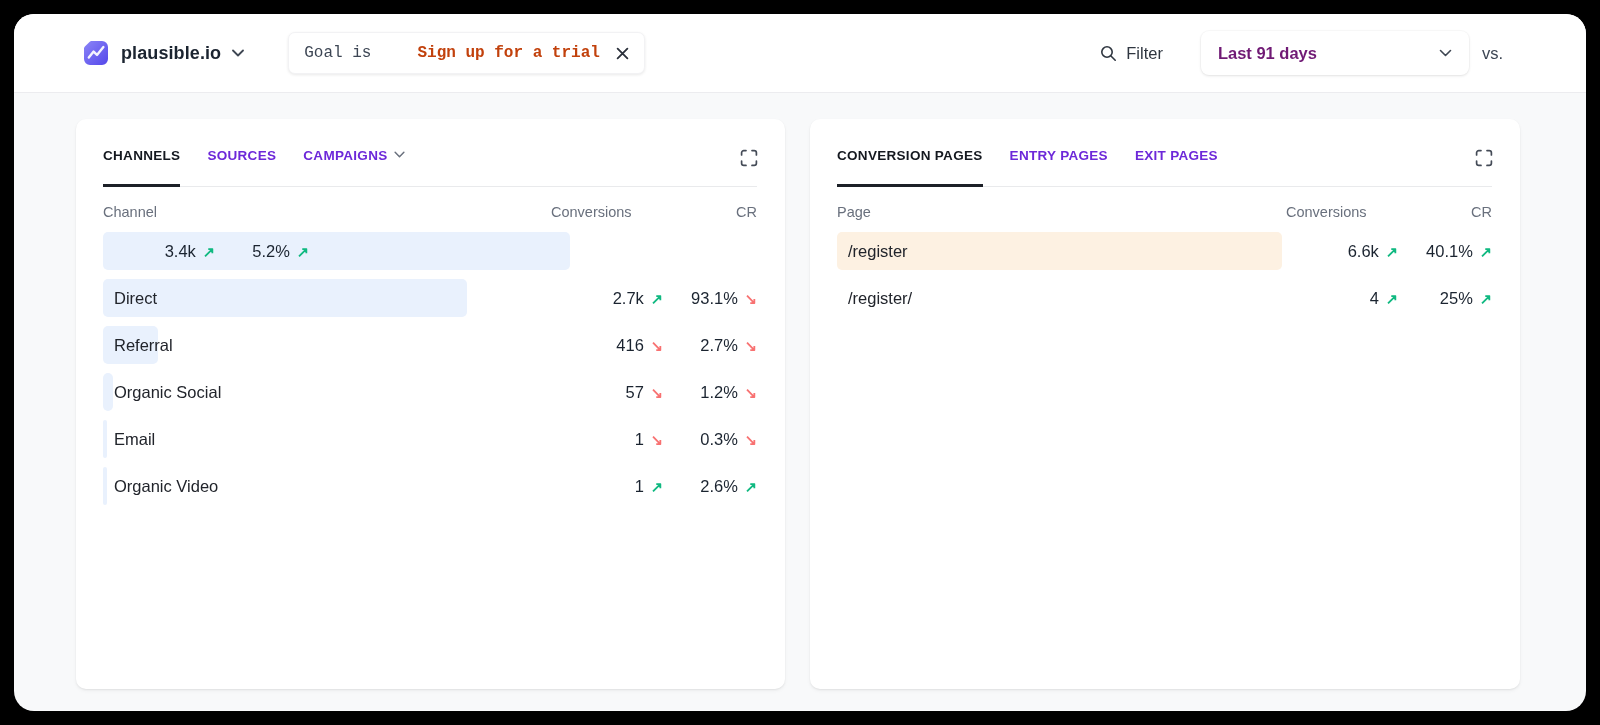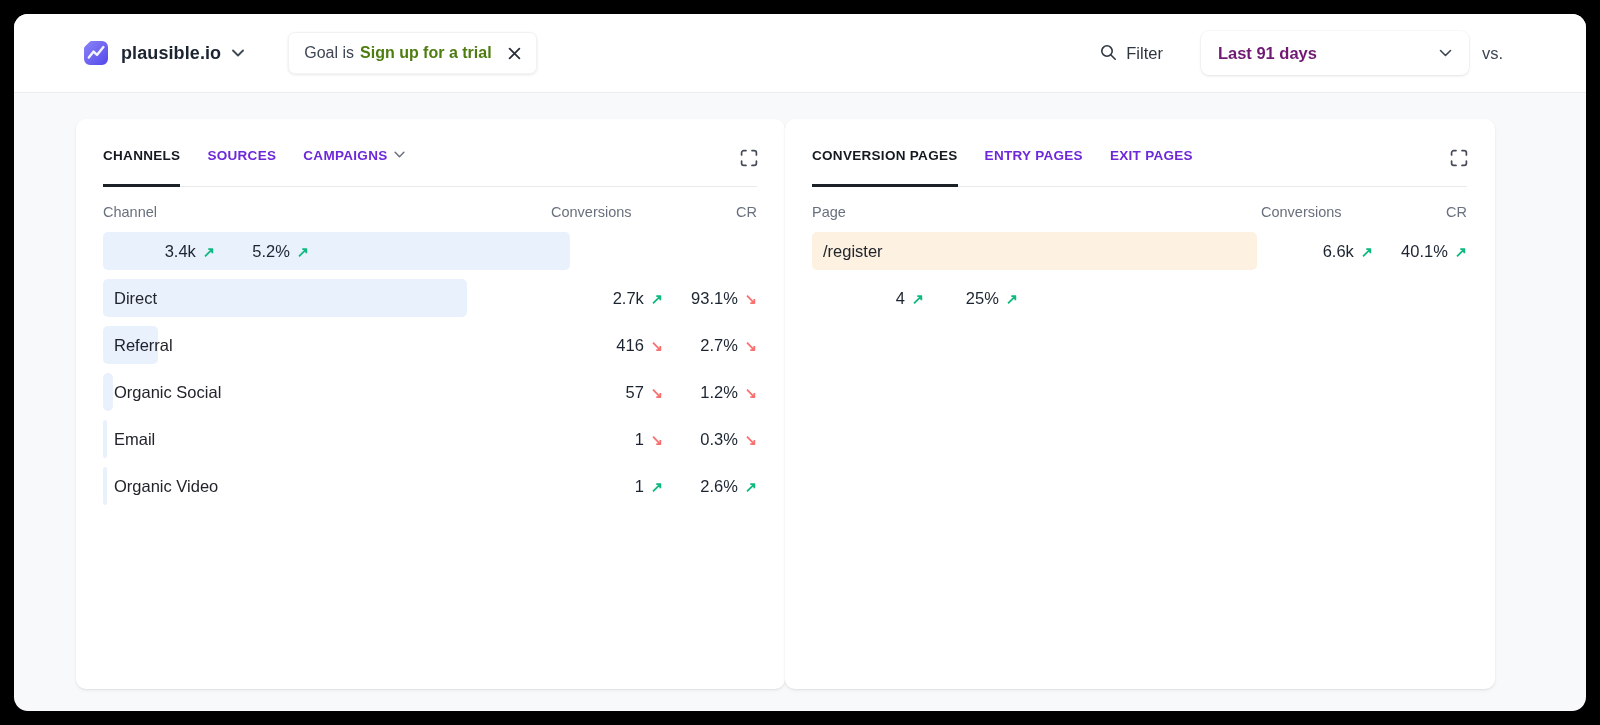--- a/index.html
+++ b/index.html
@@ -4,49 +4,49 @@
 <style>
   * { box-sizing: border-box; }
   html,body { margin:0; padding:0; }
   body {
     width:1600px; height:725px; background:#000;
     font-family:"Liberation Sans", sans-serif; overflow:hidden; position:relative;
     -webkit-font-smoothing:antialiased;
   }
   .window {
     position:absolute; left:14px; top:14px; width:1572px; height:697px;
-    background:#f8f9fa; border-radius:14px; overflow:hidden;
+    background:#f8f9fa; border-radius:20px; overflow:hidden;
   }
   
   .topbar {
     height:79px; background:#fff; border-bottom:1px solid #ececef;
     display:flex; align-items:center; padding:0 70px 0 68px;
   }
   .site-picker { display:flex; align-items:center; gap:11px; cursor:pointer; }
   .site-name { font-size:18px; font-weight:700; color:#1b2430; letter-spacing:.1px; }
   .chev { color:#3f4753; display:flex; align-items:center; }
   .goal-chip {
     margin-left:44px; height:42px; background:#fff; border:1px solid #f2f2f4;
     box-shadow:0 1px 3px rgba(0,0,0,.09); border-radius:7px;
-    display:flex; align-items:center; padding:0 15px; font-size:16px; color:#3d4654; gap:6px;
-  }
-  .goal-chip b { color:#4d7c0f; font-weight:700; }
+    display:flex; align-items:center; padding:0 15px; font-size:16px; color:#3d4654; gap:6px;font-family:Liberation Mono, monospace;
+  }
+  .goal-chip b { color:#c2410c; font-weight:700;margin-left:40px; }
   .chip-x { margin-left:10px; display:flex; align-items:center; color:#2b313b; cursor:pointer; }
   .spacer { flex:1; }
-  .filter-btn { display:flex; align-items:flex-start; gap:9px; font-size:16.5px; color:#2f3640; margin-right:38px; cursor:pointer; }
+  .filter-btn { display:flex; align-items:center; gap:9px; font-size:16.5px; color:#2f3640; margin-right:38px; cursor:pointer; }
   .select {
     height:44px; background:#fff; border-radius:8px; box-shadow:0 1px 3px rgba(0,0,0,.1), 0 0 0 1px rgba(0,0,0,.02);
     display:flex; align-items:center; justify-content:space-between; padding:0 17px;
     font-size:16.5px; font-weight:600; color:#701a75; cursor:pointer;
   }
   .select.dd1 { width:268px; }
   .select.dd2 { width:250px; }
   .vs { margin:0 13px; font-size:16.5px; color:#3d4654; }
   
-  .main { display:flex; padding:26px 0 0 62px; }
+  .main { display:flex; padding:26px 0 0 62px; gap:25px; }
   .card {
     background:#fff; border-radius:10px; height:570px; position:relative;
     box-shadow:0 1px 2px rgba(0,0,0,.07), 0 2px 4px rgba(0,0,0,.04);
     padding:26px 28px 0 27px;
   }
   .card.left  { width:709px; }
   .card.right { width:710px; }
   .tabs { display:flex; gap:27px; border-bottom:1px solid #e9eaec; height:42px; }
   .tab {
     font-size:13.5px; font-weight:700; letter-spacing:.3px; color:#6d28d9;
@@ -271,20 +271,21 @@
             <span class="cell">
               <span>6.6k</span>
               <span class="t-arrow" style="color: rgb(16, 185, 129);">↗</span>
             </span>
             <span class="cell cr">
               <span>40.1%</span>
               <span class="t-arrow" style="color: rgb(16, 185, 129);">↗</span>
             </span>
           </div>
           <div class="row">
+            <span class="label">/register/</span>
             <span class="cell">
               <span>4</span>
               <span class="t-arrow" style="color: rgb(16, 185, 129);">↗</span>
             </span>
             <span class="cell cr">
               <span>25%</span>
               <span class="t-arrow" style="color: rgb(16, 185, 129);">↗</span>
             </span>
           </div>
         </div>

